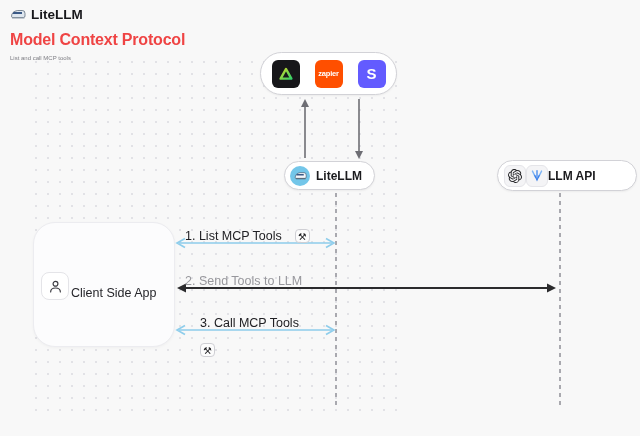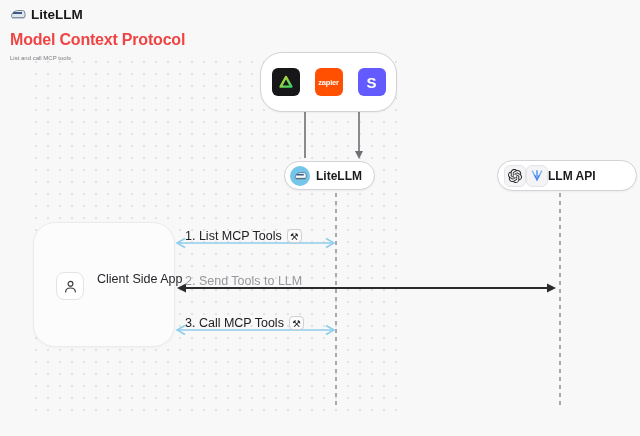--- a/index.html
+++ b/index.html
@@ -19,21 +19,21 @@
   }
   
   .brand { position:absolute; left:10px; top:6px; display:flex; align-items:center; gap:5px; }
   .brand-name { font-size:13.5px; font-weight:700; color:#18181b; }
   .title { position:absolute; left:10px; top:31px; font-size:16px; font-weight:800; letter-spacing:-0.2px; color:#ef4444; }
   .subtitle { position:absolute; left:10px; top:55px; font-size:6px; color:#7c7c82; }
 
   
   .mcp-label { position:absolute; left:260px; top:36px; width:137px; text-align:center; font-size:12px; font-weight:700; color:#1b1b1e; }
   .mcp-box {
-    position:absolute; left:260px; top:52px; width:137px; height:60px;
+    position:absolute; left:260px; top:52px; width:137px; height:43px;
     background:#fff; border:1px solid #d2d2d7; border-radius:22px;
     display:flex; align-items:center; justify-content:center; gap:15px;
     box-shadow:0 1px 2px rgba(0,0,0,0.05);
   }
   .tool-sq { width:28px; height:28px; border-radius:6px; display:flex; align-items:center; justify-content:center; overflow:hidden; }
   .tool-dark { background:#17171a; }
   .tool-zapier { background:#ff4f00; }
   .tool-zapier span { color:#fff; font-weight:700; font-size:7.5px; letter-spacing:-0.2px; }
   .tool-stripe { background:#635bff; }
   .tool-stripe span { color:#fff; font-weight:800; font-size:15px; }
@@ -47,26 +47,26 @@
   .litellm-circle { width:20px; height:20px; border-radius:50%; background:#73c6e9; display:flex; align-items:center; justify-content:center; }
   .node-label { font-size:12px; font-weight:700; color:#1b1b1e; }
 
   .node-llmapi { left:497px; top:160px; width:140px; height:31px; border-radius:16px; padding-left:6px; }
   .mini-sq { width:22px; height:22px; border-radius:6px; background:#f4f4f6; border:1px solid #e5e5e9; display:flex; align-items:center; justify-content:center; }
 
   .node-client {
     left:33px; top:222px; width:142px; height:125px; border-radius:22px;
     background:#fcfcfd; border:1px solid #ececf0; box-shadow:0 1px 3px rgba(0,0,0,0.04);
   }
-  .client-inner { position:absolute; left:22px; top:49px; display:flex; align-items:flex-start; gap:13px; }
+  .client-inner { position:absolute; left:7px; top:49px; display:flex; align-items:flex-end; gap:2px; }
   .person-sq { width:28px; height:28px; border-radius:8px; background:#fff; border:1px solid #e4e4e8; display:flex; align-items:center; justify-content:center; }
   .client-label { font-size:12.5px; font-weight:500; color:#26262b; white-space:nowrap; }
 
   
-  .seq-label { position:absolute; display:flex; align-items:flex-start; gap:5px; font-size:12.5px; font-weight:500; white-space:nowrap; }
+  .seq-label { position:absolute; display:flex; align-items:flex-start; gap:13px; font-size:12.5px; font-weight:500; white-space:nowrap; }
   .seq-dark { color:#202024; }
   .seq-gray { color:#97979c; }
   .tool-badge {
     display:inline-flex; align-items:center; justify-content:center;
     width:15px; height:14px; border:1px solid #cfcfd4; border-radius:4px;
     font-size:9.5px; color:#18181b; background:rgba(255,255,255,0.6);
   }
   .svg-layer { position:absolute; inset:0; }
 </style>
 </head>
@@ -180,18 +180,18 @@
     </div>
   </div>
 
   <div class="seq-label seq-dark" style="left:185px; top:229px;">
     <span>1. List MCP Tools</span>
     <span class="tool-badge">⚒</span>
   </div>
   <div class="seq-label seq-gray" style="left:185px; top:274px;">
     <span>2. Send Tools to LLM</span>
   </div>
-  <div class="seq-label seq-dark" style="left:185px; top:316px;">
+  <div class="seq-label seq-dark" style="left:200px; top:316px;flex-direction:column;">
     <span>3. Call MCP Tools</span>
     <span class="tool-badge">⚒</span>
   </div>
 
 </div>
 
 </body></html>

